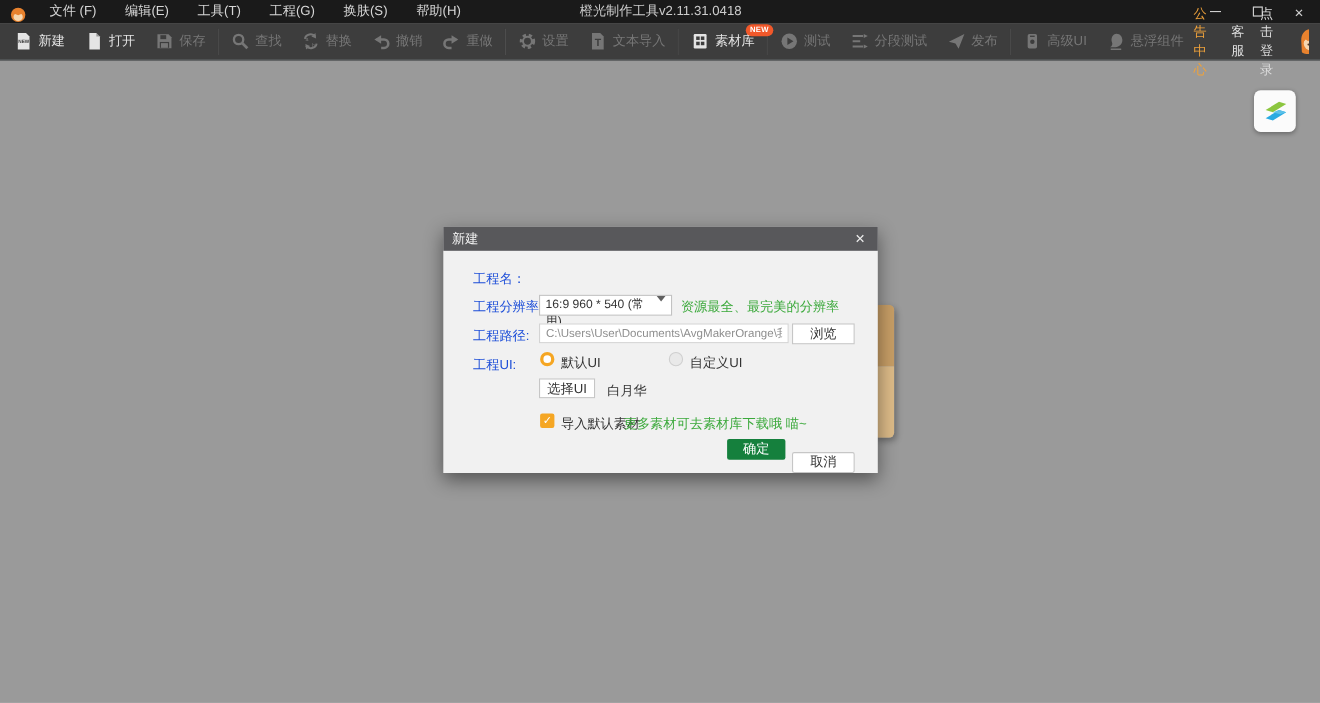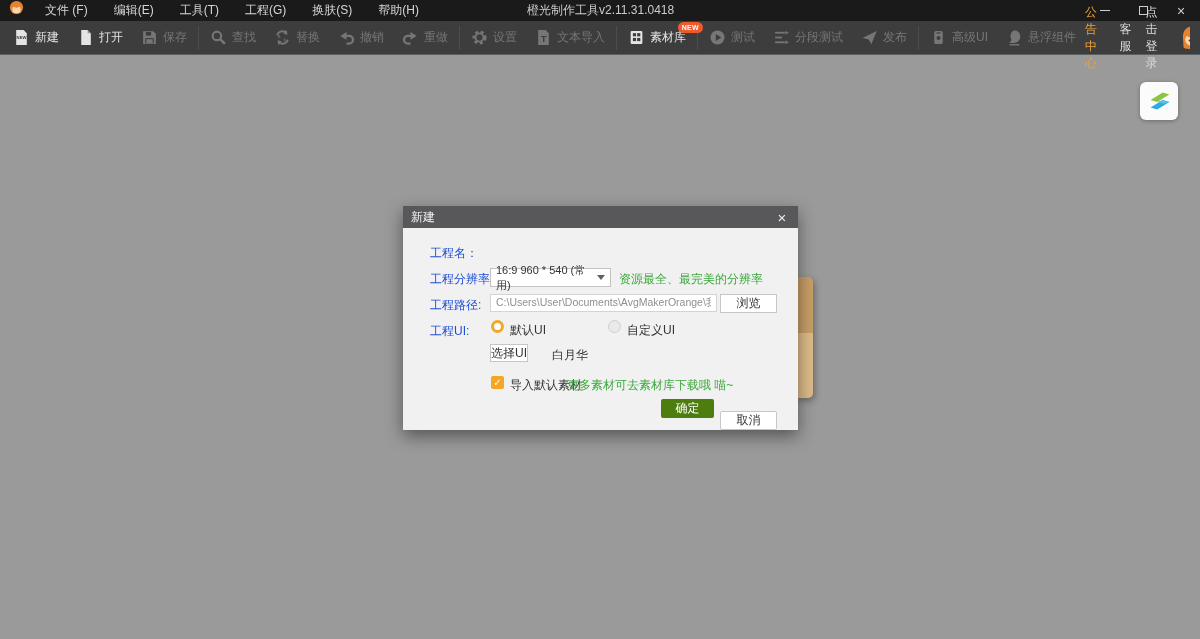--- a/index.html
+++ b/index.html
@@ -2,21 +2,21 @@
 <html><head>
 <meta charset="utf-8">
 <style>
   * { margin:0; padding:0; box-sizing:border-box; }
   html,body { width:1200px; height:639px; overflow:hidden;
     font-family:"Liberation Sans","DejaVu Sans",sans-serif; }
   .stage { position:relative; width:1200px; height:639px; background:#9a9a9a; }
 
   
   .titlebar { position:absolute; top:0; left:0; right:0; height:21px; background:#1a1a1a;
-    display:flex; align-items:flex-start; color:#d6d6d6; font-size:12px; z-index:6; }
+    display:flex; align-items:flex-end; color:#d6d6d6; font-size:12px; z-index:6; }
   .app-icon { width:15px; height:15px; margin:0 8px 0 9px; flex:0 0 auto; }
   .menu-item { padding:0 13px; line-height:21px; cursor:default; }
   .win-title { position:absolute; left:527px; top:0; line-height:21px; color:#cccccc; }
   .win-controls { position:absolute; right:0; top:0; height:21px; display:flex; }
   .win-btn { width:38px; height:21px; display:flex; align-items:center; justify-content:center; color:#cfcfcf; }
   .min-glyph { display:block; width:10px; height:1px; background:#cfcfcf; }
   .restore-glyph { position:relative; width:9px; height:9px; }
   .restore-glyph:before { content:""; position:absolute; right:0; top:0; width:7px; height:7px; border:1px solid #cfcfcf; }
   .restore-glyph:after  { content:""; position:absolute; left:0; bottom:0; width:7px; height:7px; border:1px solid #cfcfcf; background:#1a1a1a; }
   .close-glyph { font-size:14px; line-height:14px; }
@@ -54,40 +54,40 @@
     align-items:center; padding:0 8px; }
   .dlg-close { margin-left:auto; color:#eeeeee; font-size:15px; line-height:15px; width:16px;
     text-align:center; cursor:pointer; }
   .dlg-body { position:relative; height:202px; font-size:12px; color:#333; }
   .abs { position:absolute; }
   .dl { left:27px; color:#1d4ed8; }
   .tbox { background:#fff; border:1px solid #c9c9c9; font-size:12px; color:#333; padding:0 5px;
     font-family:"Liberation Sans","DejaVu Sans",sans-serif; }
   .fname  { left:87px; top:14px;  width:288px; height:19px; }
   .dropdown { left:87px; top:40px; width:121px; height:19px; border:1px solid #c2c2c2; background:#fff;
-    display:flex; align-items:center; padding:0 5px; font-size:11px; color:#333; }
+    display:flex; align-items:flex-start; padding:0 5px; font-size:11px; color:#333; }
   .dd-arrow { margin-left:auto; width:0; height:0; border-left:4px solid transparent;
     border-right:4px solid transparent; border-top:5px solid #606060; }
   .green { color:#3ba93b; }
   .fpath { left:87px; top:66px; width:227px; height:18px; border:1px solid #d4d4d4; font-size:10.5px;
     color:#8f8f8f; }
   .btn-white { background:#fff; border:1px solid #c6c6c6; color:#333; font-size:12px; display:flex;
     align-items:center; justify-content:center; cursor:pointer; }
   .browse { left:317px; top:66px; width:57px; height:19px; }
   .radio-on { left:88px; top:92px; width:13px; height:13px; border-radius:50%; border:3px solid #f5a623; background:#fff; }
   .radio-off { left:205px; top:92px; width:13px; height:13px; border-radius:50%; border:1px solid #cfcfcf; background:#e9e9e9; }
   .rlabel1 { left:107px; top:94px; }
   .rlabel2 { left:224px; top:94px; }
-  .chooseui { left:87px; top:116px; width:38px; height:18px;text-align:center; }
+  .chooseui { left:87px; top:116px; width:51px; height:18px;text-align:center; }
   .uiname { left:149px; top:119px; color:#333; }
   .chk { left:88px; top:148px; width:13px; height:13px; background:#f5a623; border-radius:2px;
     color:#fff; font-size:10px; line-height:13px; text-align:center; cursor:pointer; }
   .chklabel { left:107px; top:149px; }
   .hint2 { left:164px; top:149px; }
-  .btn-ok { left:258px; top:171px; width:53px; height:19px; background:#4d7c0f; color:#fff;
+  .btn-ok { left:258px; top:171px; width:53px; height:19px; background:#15803d; color:#fff;
     border-radius:2px; font-size:12px; display:flex; align-items:center; justify-content:center; cursor:pointer; }
   .btn-cancel { left:317px; top:171px; width:57px; height:19px; border-radius:2px;margin-top:12px; }
 
   
   .statusbar { position:absolute; left:0; right:0; bottom:0; height:18px; background:#1a1a1a;
     color:#bdbdbd; font-size:11px; display:flex; align-items:center; justify-content:flex-end;
     padding-right:16px; z-index:6; }
   .grip { position:absolute; right:2px; bottom:2px; width:10px; height:10px;
     background:repeating-linear-gradient(135deg,#6b6b6b 0 1px,transparent 1px 3px); }
 </style>

